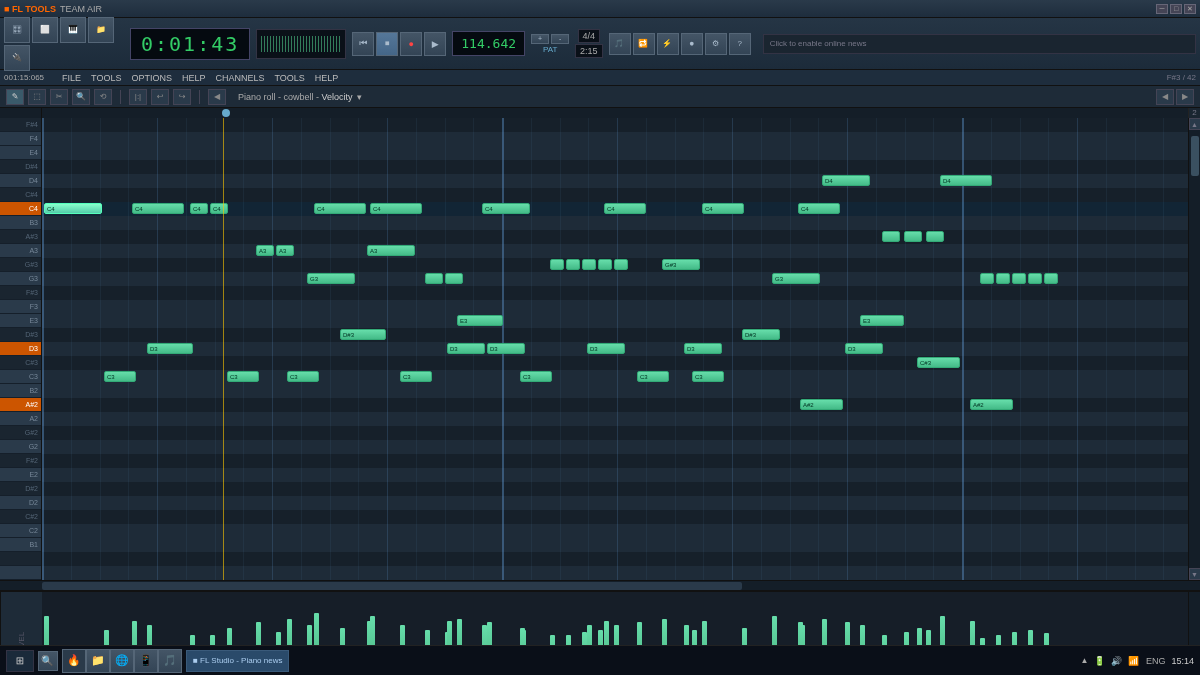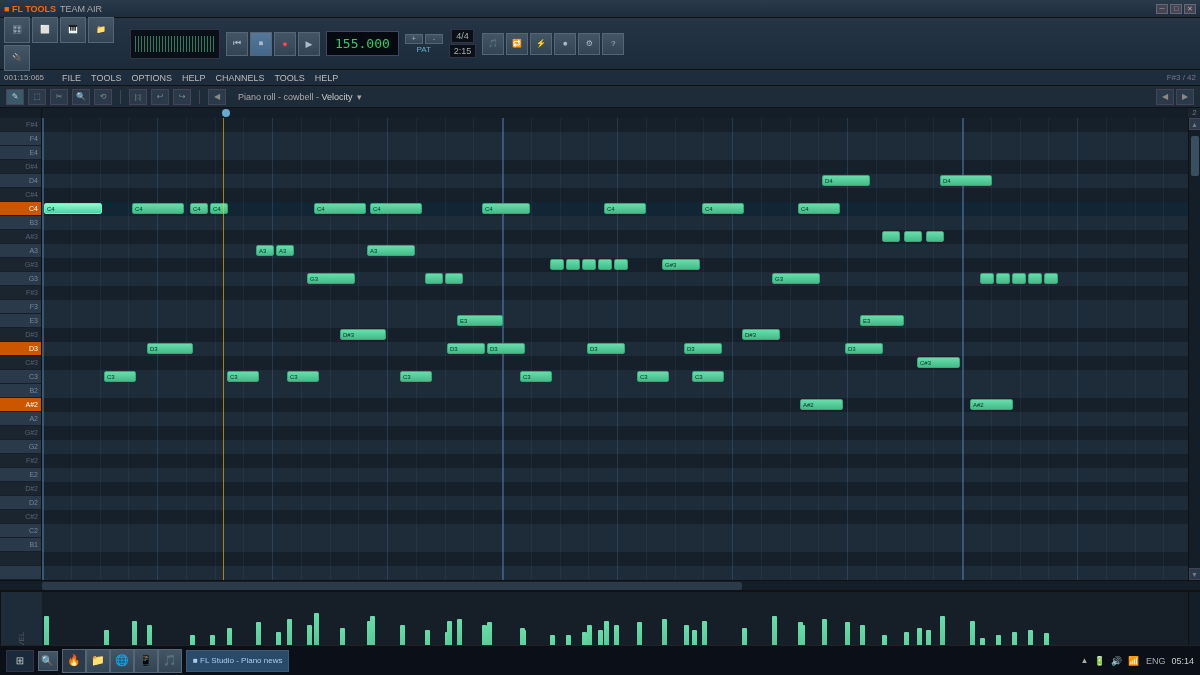--- a/index.html
+++ b/index.html
@@ -359,33 +359,34 @@
 <div id="transport-bar">
 
   <div style="display:flex; gap:2px; flex-wrap:wrap; max-width:120px;">
     <div class="transport-btn" style="width:26px; height:26px; font-size:8px;">🎛</div>
     <div class="transport-btn" style="width:26px; height:26px; font-size:8px;">⬜</div>
     <div class="transport-btn" style="width:26px; height:26px; font-size:8px;">🎹</div>
     <div class="transport-btn" style="width:26px; height:26px; font-size:8px;">📁</div>
     <div class="transport-btn" style="width:26px; height:26px; font-size:8px;">🔌</div>
   </div>
 
+  <div class="time-display" style="font-size:20px; padding: 3px 10px; background:#050a10; border: 1px solid #446;">0:01:43</div>
 
   <div style="width:90px; height:30px; background:#0a1018; border:1px solid #334; display:flex; align-items:center; justify-content:center; overflow:hidden;">
     <span class="waveform-preview"></span>
   </div>
 
   <div style="display:flex; gap:2px;">
     <div class="transport-btn" style="height:24px;">⏮</div>
     <div class="transport-btn active" style="height:24px;">⏹</div>
     <div class="transport-btn" style="height:24px; color:#ff4444;">●</div>
     <div class="transport-btn" style="height:24px;">▶</div>
   </div>
 
-  <div class="bpm-display" style="font-size:13px; padding:4px 8px; background:#050a10; border:1px solid #446;">155.000</div>
+  <div class="bpm-display" style="font-size:13px; padding:4px 8px; background:#050a10; border:1px solid #446;">114.642</div>
 
   <div style="display:flex; flex-direction:column; gap:1px;">
     <div style="display:flex; gap:2px;">
       <div class="transport-btn" style="font-size:7px; width:18px; height:10px;">+</div>
       <div class="transport-btn" style="font-size:7px; width:18px; height:10px;">-</div>
     </div>
     <div style="font-size:8px; color:#66aacc; text-align:center;">PAT</div>
   </div>
 
   <div style="display:flex; flex-direction:column; align-items:center;">
@@ -395,20 +396,23 @@
 
   <div style="display:flex; gap:2px; flex-wrap:wrap; max-width:200px;">
     <div class="transport-btn" style="width:22px; height:22px; font-size:8px;">🎵</div>
     <div class="transport-btn" style="width:22px; height:22px; font-size:8px;">🔁</div>
     <div class="transport-btn" style="width:22px; height:22px; font-size:8px;">⚡</div>
     <div class="transport-btn" style="width:22px; height:22px; font-size:8px;">⏺</div>
     <div class="transport-btn" style="width:22px; height:22px; font-size:8px;">⚙</div>
     <div class="transport-btn" style="width:22px; height:22px; font-size:8px;">?</div>
   </div>
 
+  <div class="online-news-bar">
+    <span>Click to enable online news</span>
+  </div>
 </div>
 
 <div id="menu-bar">
   <div style="font-size:8px; color:#aaa; margin-right:8px;">001:15:065</div>
   <span>FILE</span>
   <span>TOOLS</span>
   <span>OPTIONS</span>
   <span>HELP</span>
   <span>CHANNELS</span>
   <span>TOOLS</span>
@@ -791,15 +795,15 @@
   <div style="height:22px; background:#2a4a6a; border:1px solid #3a5a7a; display:flex; align-items:center; padding:0 6px; font-size:8px; color:#aaccee; margin-left:4px; cursor:pointer;">
     <span>■ FL Studio - Piano news</span>
   </div>
 
   <div class="sys-tray">
     <span style="font-size:8px;">▲</span>
     <span style="font-size:9px;">🔋</span>
     <span style="font-size:9px;">🔊</span>
     <span style="font-size:9px;">📶</span>
     <span>ENG</span>
-    <span style="font-size:9px; color:#ccc;">05:14</span>
+    <span style="font-size:9px; color:#ccc;">15:14</span>
   </div>
 </div>
 
 </body></html>

